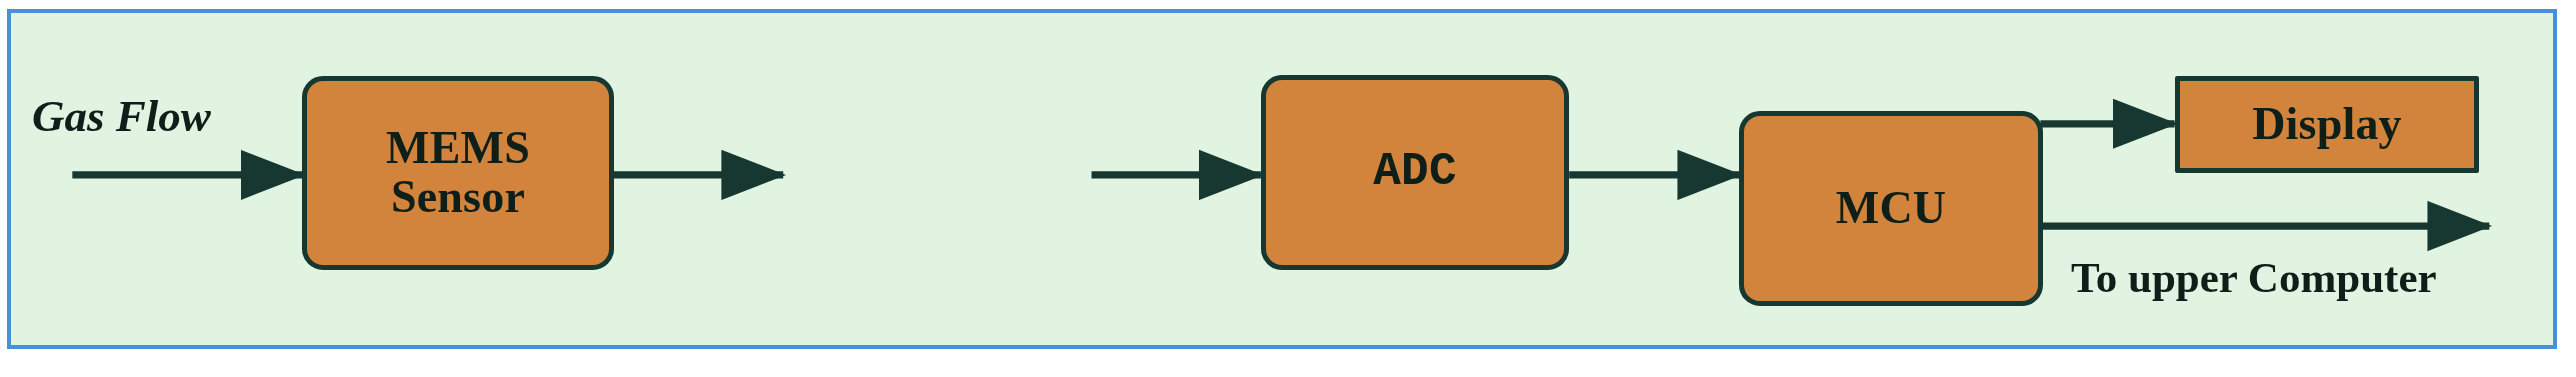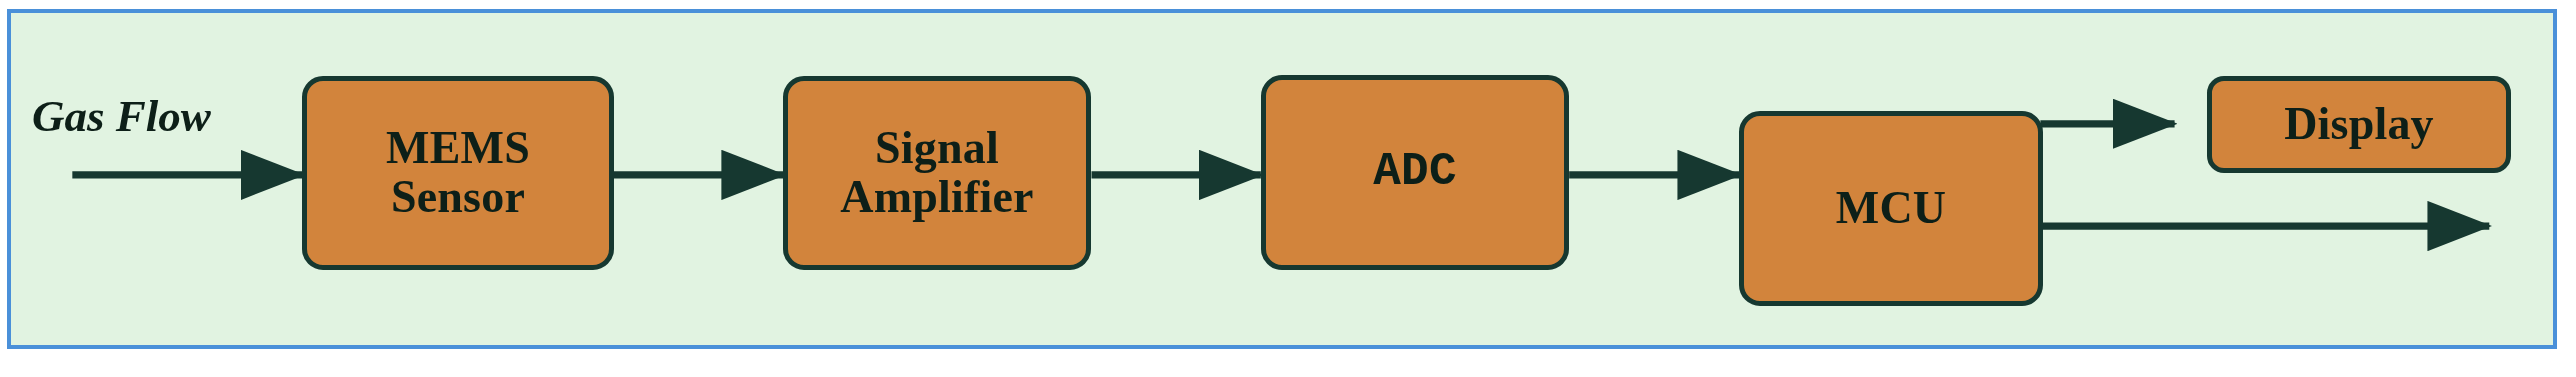--- a/index.html
+++ b/index.html
@@ -61,21 +61,21 @@
     font-size: 46px;
     letter-spacing: 0.2px;
     white-space: pre-line;
   }
 
   #block-mems   { left: 302px;  top: 76px;  width: 312px; height: 194px; }
   #block-amp    { left: 783px;  top: 76px;  width: 308px; height: 194px; }
   #block-adc    { left: 1261px; top: 75px;  width: 308px; height: 195px; font-family: Liberation Mono, monospace; }
   #block-mcu    { left: 1739px; top: 75px;  width: 304px; height: 195px; margin-top: 36px; }
   #block-display{ left: 2175px; top: 76px;  width: 304px; height: 97px;
-                  border-radius: 17px; margin-left: 32px; }
+                  border-radius: 2px; }
 
   .free-label {
     position: absolute;
     color: #0d1f18;
     font-weight: 700;
     font-size: 45px;
     line-height: 1.0;
     white-space: nowrap;
   }
   #label-gas-flow   { left: 32px;   top: 94px; font-style: italic; }
@@ -104,26 +104,25 @@
     <line x1="1964" y1="219" x2="2177" y2="219" stroke="#163830" stroke-width="9" marker-end="url(#arrowhead)"></line>
 
     <line x1="2554" y1="155" x2="2722" y2="155" stroke="#163830" stroke-width="9" marker-end="url(#arrowhead)"></line>
 
     <line x1="2554" y1="283" x2="3116" y2="283" stroke="#163830" stroke-width="9" marker-end="url(#arrowhead)"></line>
   </svg>
 
   <div class="block" id="block-mems">MEMS
 Sensor</div>
 
-  <div class="block" id="block-amp">Signal
-Amplifier</div>
 
   <div class="block" id="block-adc">ADC</div>
 
   <div class="block" id="block-mcu">MCU</div>
 
   <div class="block" id="block-display">Display</div>
 
   <div class="free-label" id="label-gas-flow">Gas Flow</div>
 
+  <div class="free-label" id="label-to-upper">To upper Computer</div>
 
 </div>
 
 
 </body></html>

